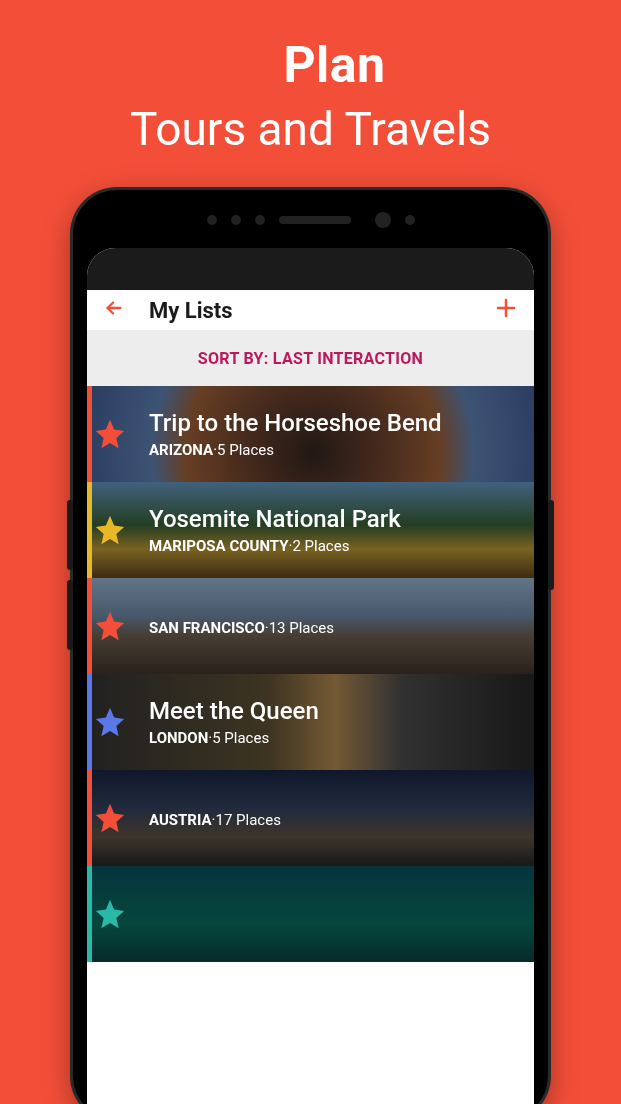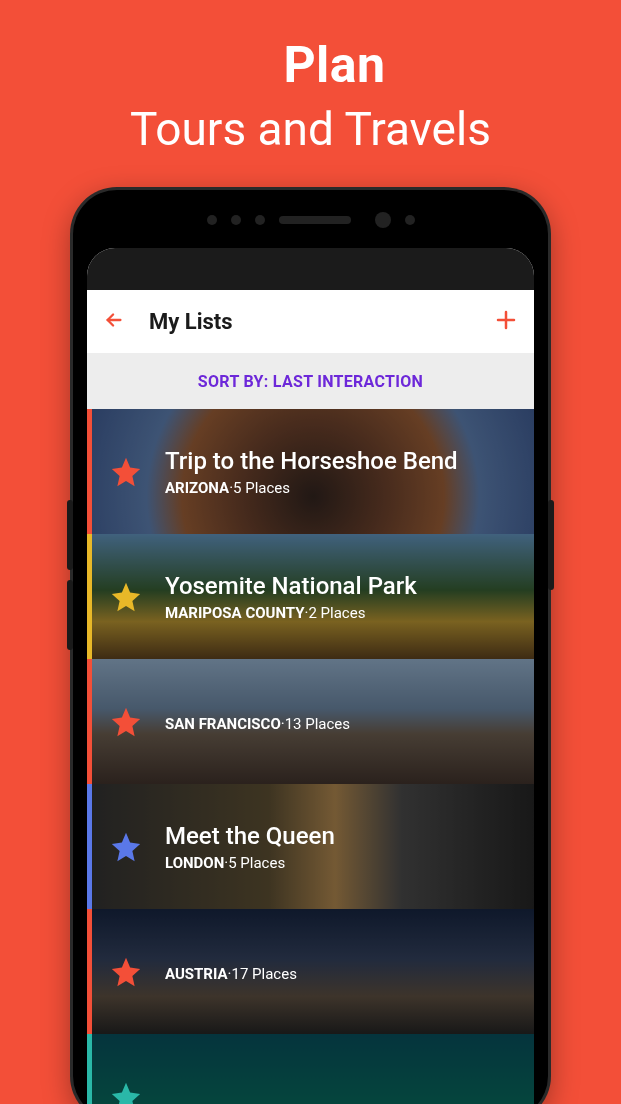--- a/index.html
+++ b/index.html
@@ -54,49 +54,49 @@
   position: absolute;
   left: 14px; right: 14px; top: 58px; bottom: 0;
   background: #fff;
   border-top-left-radius: 28px;
   border-top-right-radius: 28px;
   overflow: hidden;
 }
 .statusbar { height: 42px; background: #1b1b1b; }
 
 .appbar {
-  height: 63px;
+  height: 40px;
   background: #fff;
   display: flex;
   align-items: center;
   padding: 0 16px;
 }
 .back-arrow svg { width: 22px; height: 22px; }
 .appbar-title { font-size: 22px; font-weight: 700; color:#1b1b1b; margin-left: 24px; flex:1; }
 .add-btn svg { width: 24px; height: 24px; }
 
 .sortbar {
   height: 56px;
   background: #ededed;
   display: flex;
   align-items: center;
   justify-content: center;
   font-size: 16px;
   font-weight: 700;
-  color: #6d28d9;
+  color: #be185d;
   letter-spacing: 0.3px;
 }
 
 .listwrap { }
 .list-item {
   position: relative;
-  height: 125px;
-  display: flex;
-  align-items: center;
-  padding-left: 18px;
+  height: 96px;
+  display: flex;
+  align-items: center;
+  padding-left: 2px;
   overflow: hidden;
 }
 .stripe {
   position: absolute;
   left: 0; top: 0; bottom: 0;
   width: 5px;
 }
 .bgimg {
   position: absolute;
   left: 5px; right: 0; top: 0; bottom: 0;

